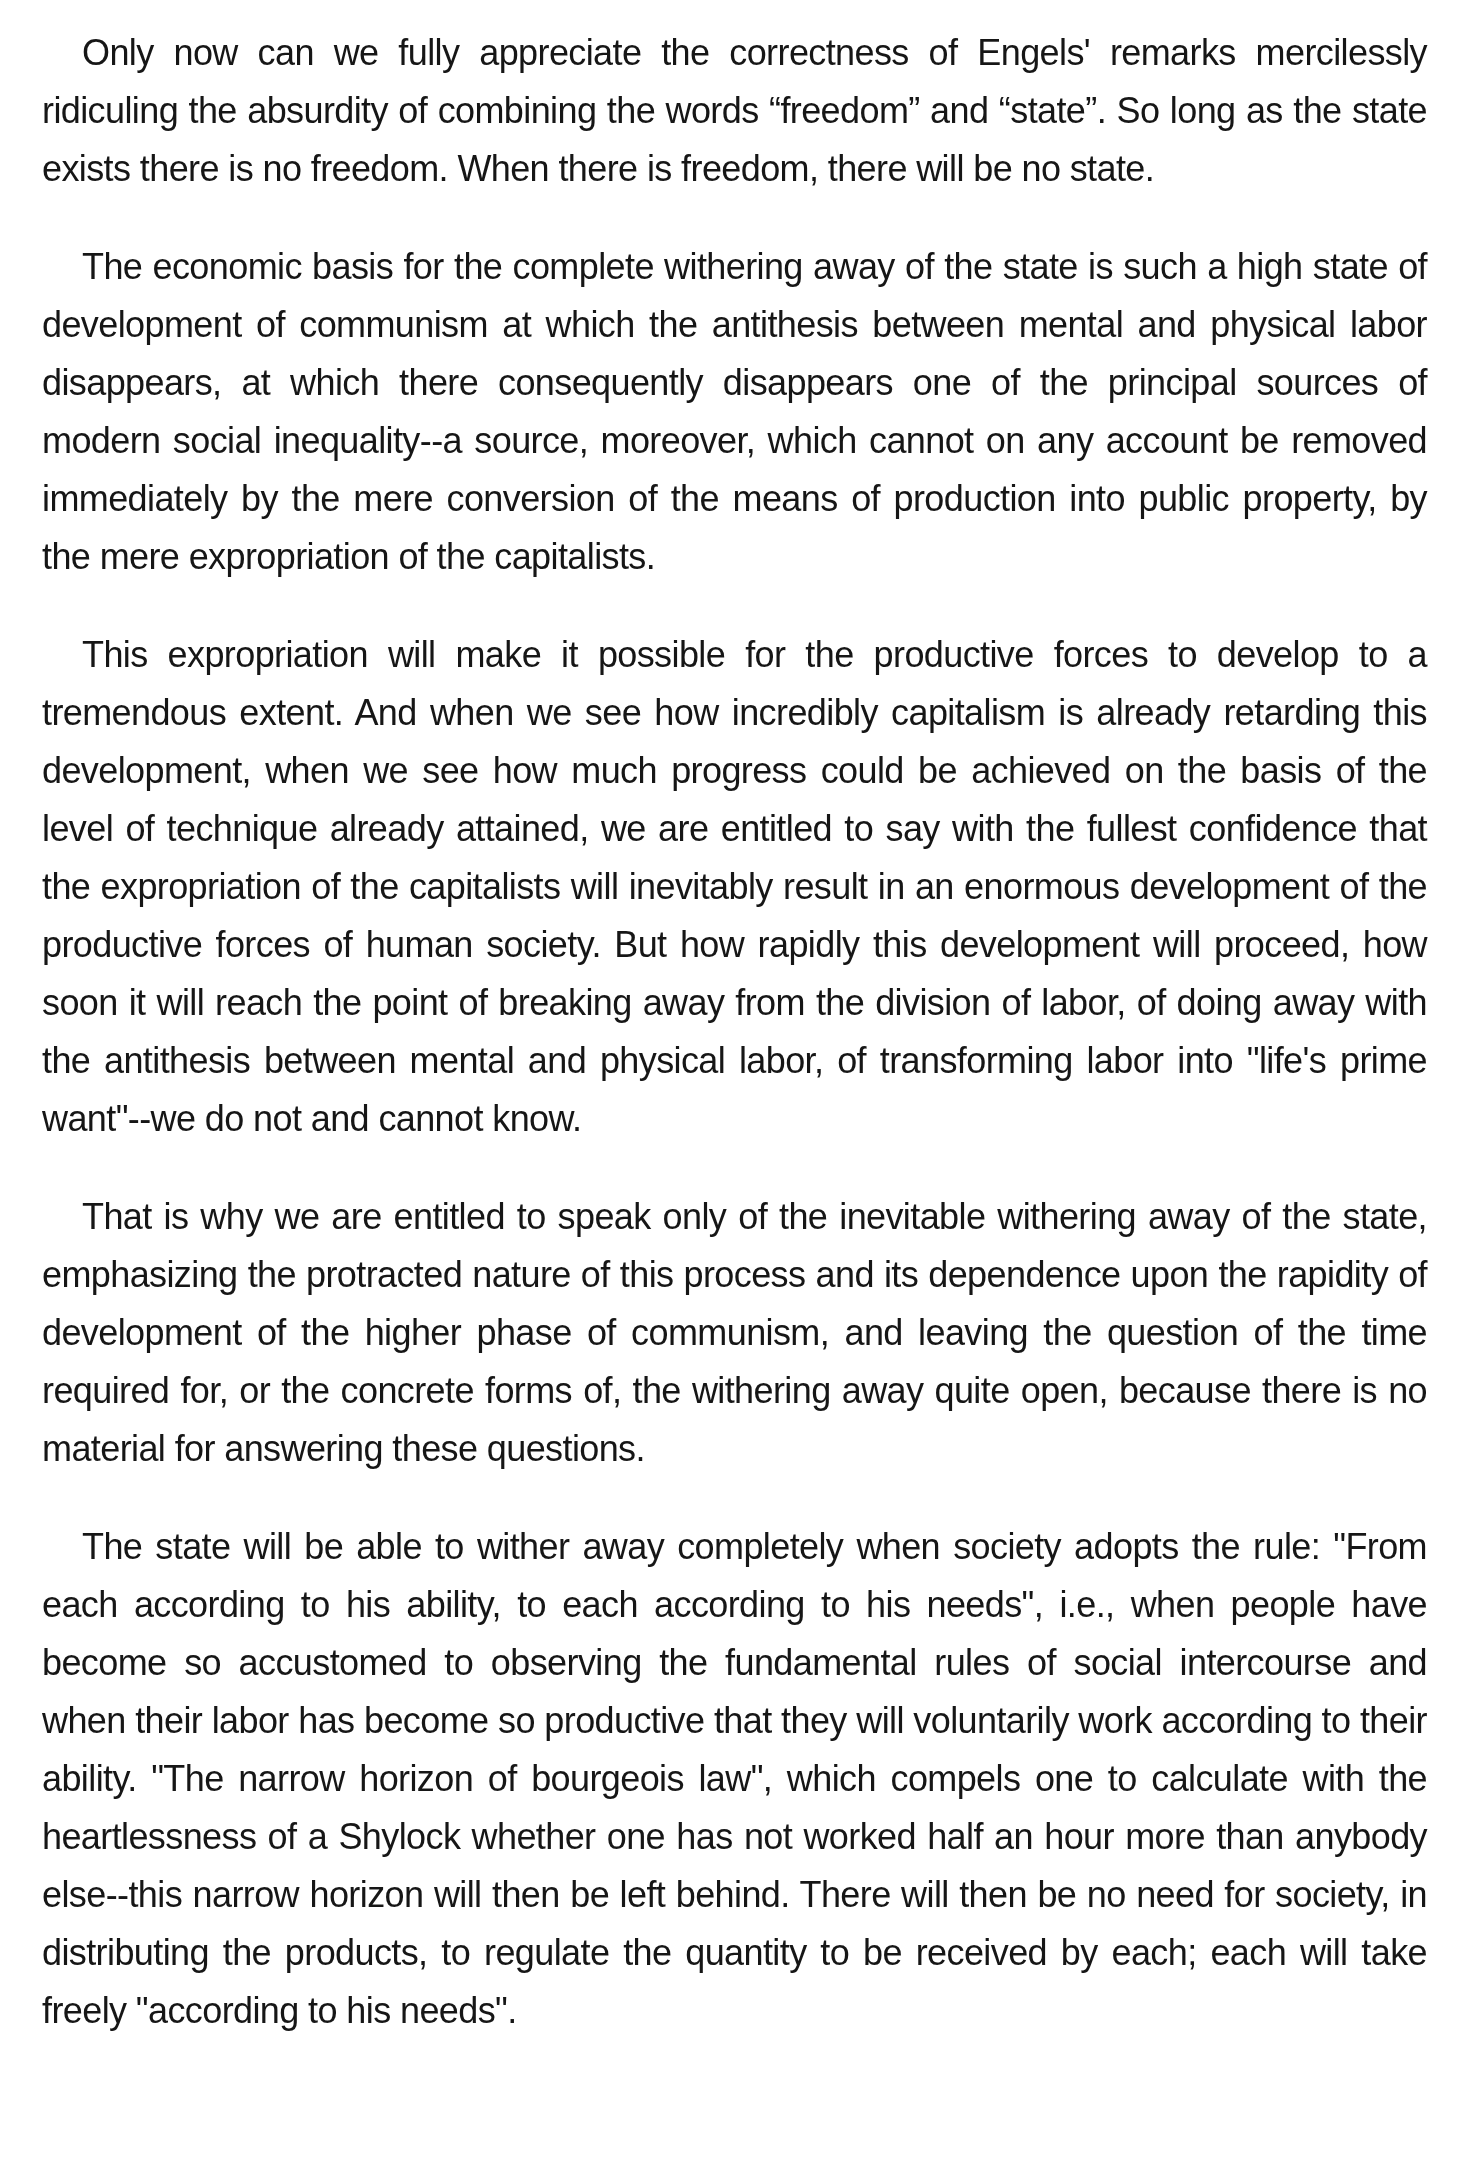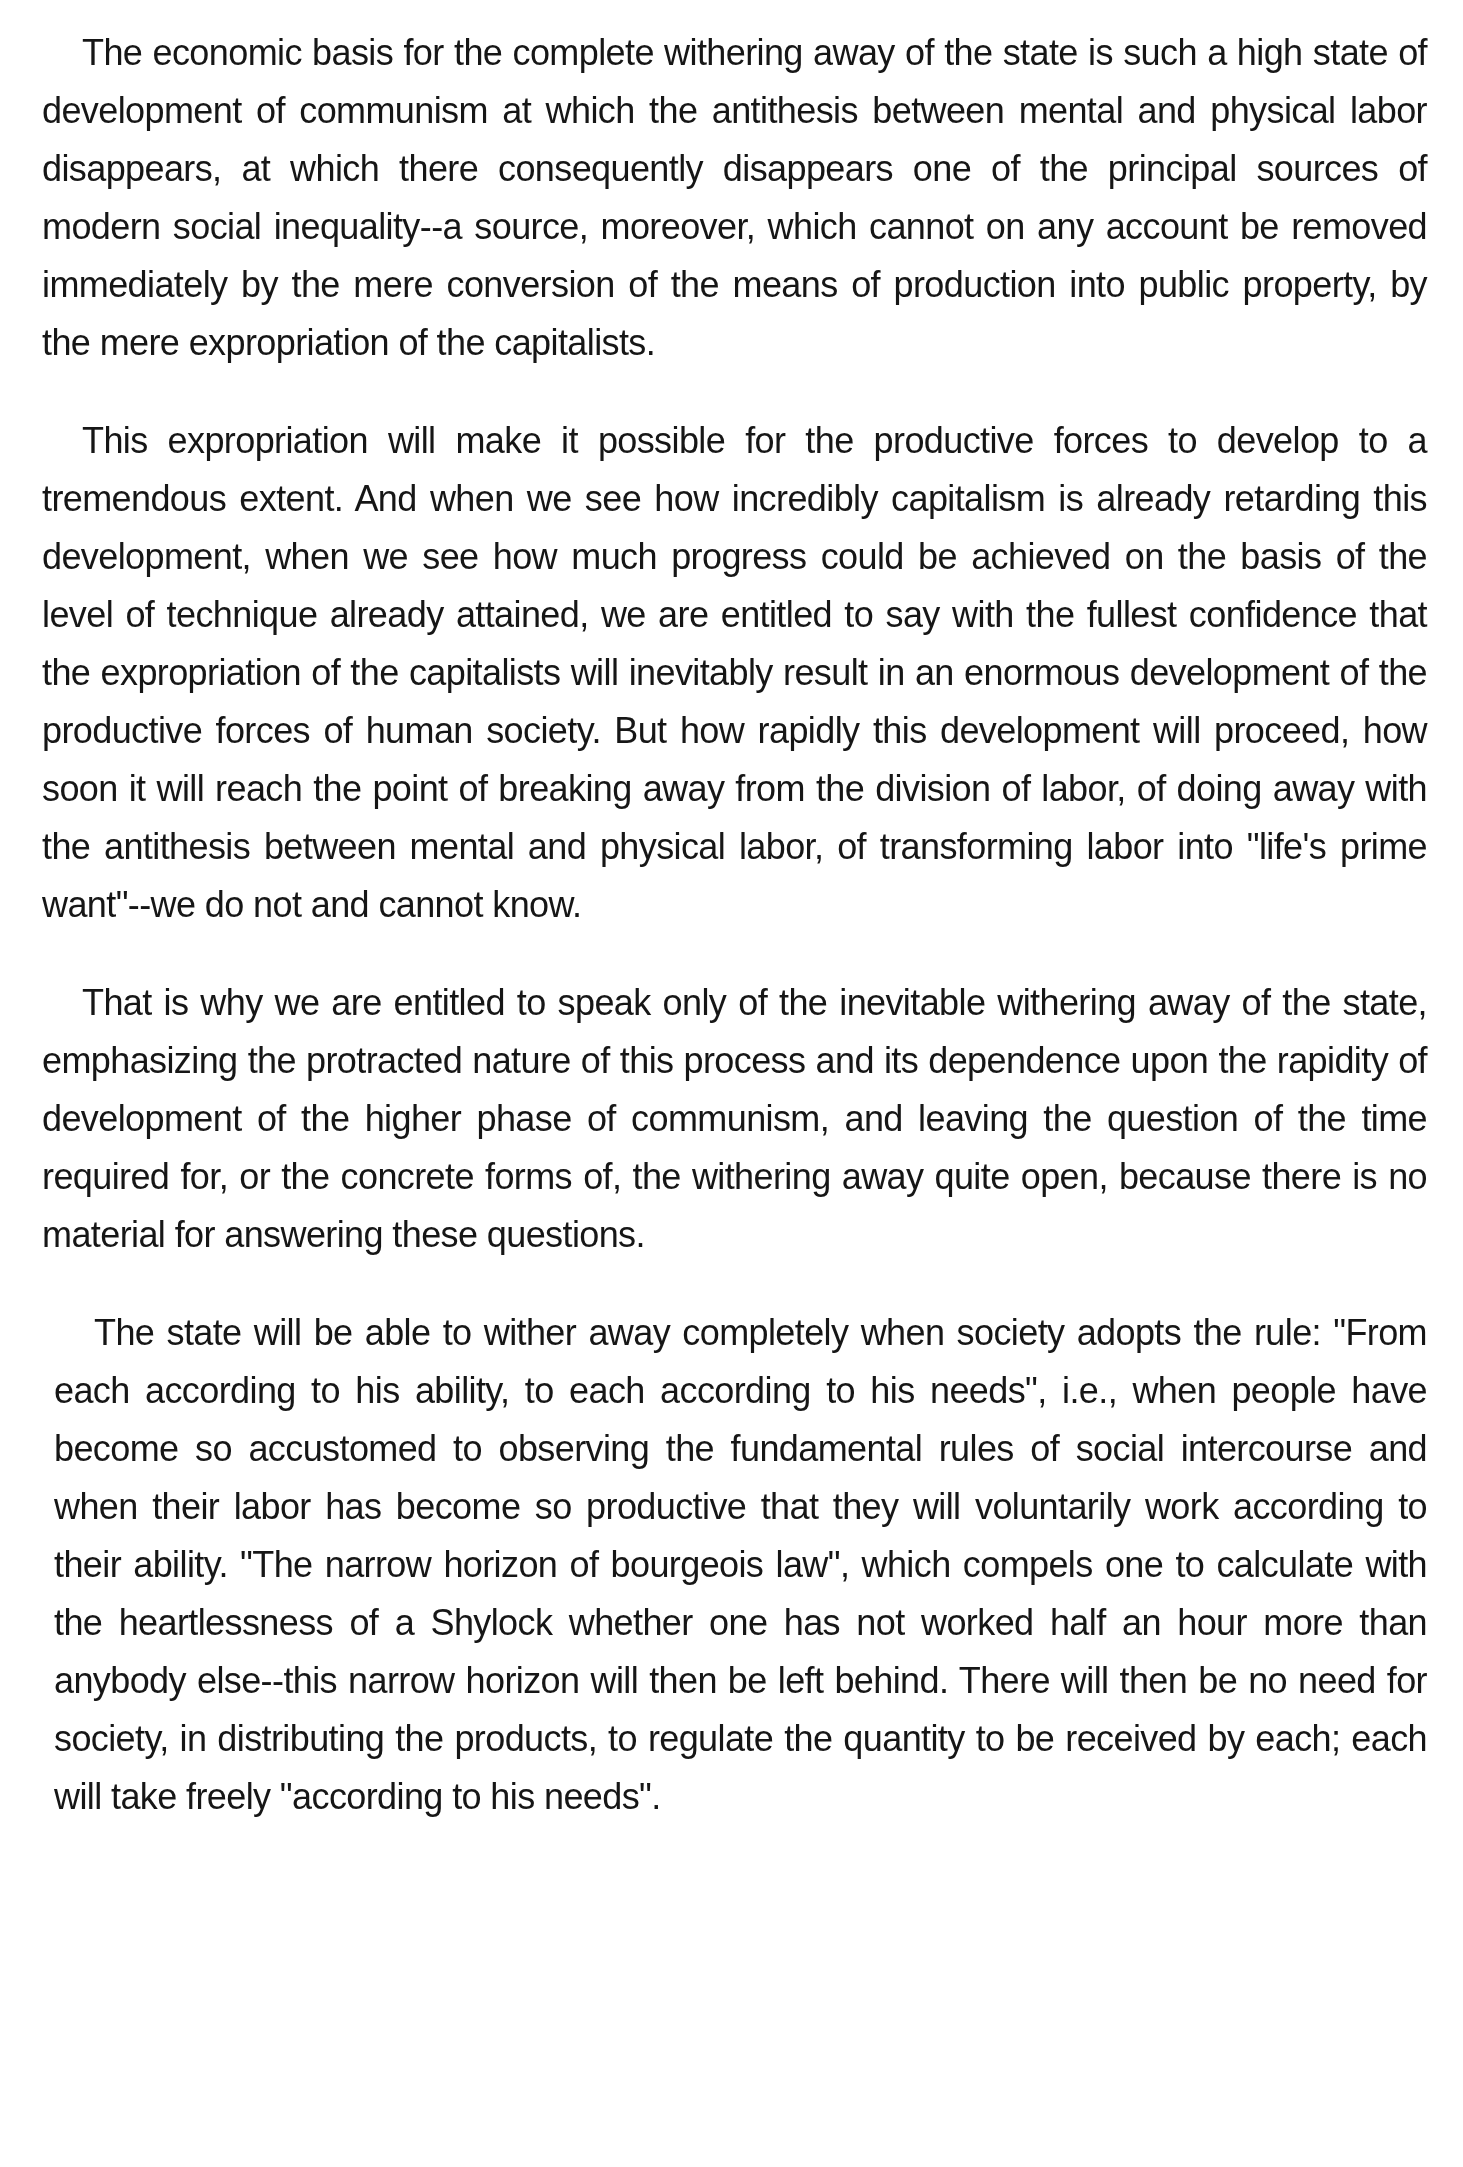--- a/index.html
+++ b/index.html
@@ -24,24 +24,24 @@
     font-size: 36px;
     line-height: 58px;
     color: #161616;
     text-align: justify;
     text-indent: 40px;
     letter-spacing: -0.6px;
     margin: 0 0 40px 0;
   }
   .para:last-child {
     margin-bottom: 0;
-    margin-left: 12px;
   }
 </style>
 </head>
 <body>
 
 <main class="page">
+  <p class="para">Only now can we fully appreciate the correctness of Engels' remarks mercilessly ridiculing the absurdity of combining the words “freedom” and “state”. So long as the state exists there is no freedom. When there is freedom, there will be no state.</p>
   <p class="para">The economic basis for the complete withering away of the state is such a high state of development of communism at which the antithesis between mental and physical labor disappears, at which there consequently disappears one of the principal sources of modern social inequality--a source, moreover, which cannot on any account be removed immediately by the mere conversion of the means of production into public property, by the mere expropriation of the capitalists.</p>
   <p class="para">This expropriation will make it possible for the productive forces to develop to a tremendous extent. And when we see how incredibly capitalism is already retarding this development, when we see how much progress could be achieved on the basis of the level of technique already attained, we are entitled to say with the fullest confidence that the expropriation of the capitalists will inevitably result in an enormous development of the productive forces of human society. But how rapidly this development will proceed, how soon it will reach the point of breaking away from the division of labor, of doing away with the antithesis between mental and physical labor, of transforming labor into "life's prime want"--we do not and cannot know.</p>
   <p class="para">That is why we are entitled to speak only of the inevitable withering away of the state, emphasizing the protracted nature of this process and its dependence upon the rapidity of development of the higher phase of communism, and leaving the question of the time required for, or the concrete forms of, the withering away quite open, because there is no material for answering these questions.</p>
   <p class="para">The state will be able to wither away completely when society adopts the rule: "From each according to his ability, to each according to his needs", i.e., when people have become so accustomed to observing the fundamental rules of social intercourse and when their labor has become so productive that they will voluntarily work according to their ability. "The narrow horizon of bourgeois law", which compels one to calculate with the heartlessness of a Shylock whether one has not worked half an hour more than anybody else--this narrow horizon will then be left behind. There will then be no need for society, in distributing the products, to regulate the quantity to be received by each; each will take freely "according to his needs".</p>
 </main>
 
 </body></html>

